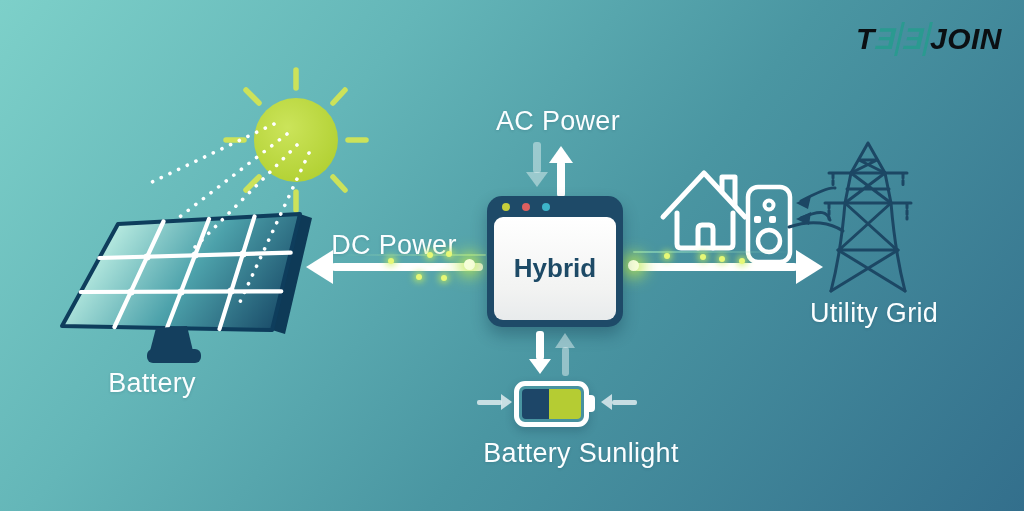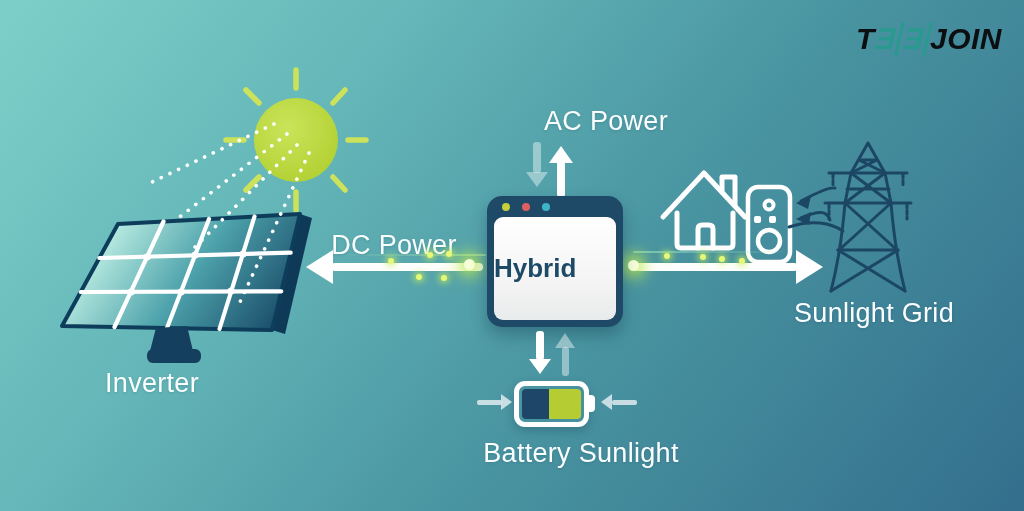--- a/index.html
+++ b/index.html
@@ -27,21 +27,21 @@
   .inverter{
     position:absolute; left:487px; top:196px; width:136px; height:131px;
     background:#1e4a68; border-radius:15px; box-shadow:0 8px 16px rgba(8,38,58,.30);
   }
   .inv-dots{position:absolute; left:15px; top:7px; display:flex; gap:12px;}
   .inv-dot{width:8px; height:8px; border-radius:50%;}
   .inv-dot.d1{background:#c6cf3b;} .inv-dot.d2{background:#de5f5f;} .inv-dot.d3{background:#3db4c9;}
   .inv-screen{
     position:absolute; left:7px; right:7px; top:21px; bottom:7px; border-radius:9px;
     background:linear-gradient(180deg,#ffffff 0%,#f2f3f2 70%,#e8ebec 100%);
-    display:flex; flex-direction:column; justify-content:center;
+    display:flex; flex-direction:column; align-items:center; justify-content:center;
     color:#1d4a66; font-weight:bold; font-size:26px; line-height:1.3;
   }
   
   .h-arrow{position:absolute; height:8px; background:#fff; border-radius:4px;}
   .h-arrow.to-left::before{
     content:""; position:absolute; left:-25px; top:-13px;
     border-top:17px solid transparent; border-bottom:17px solid transparent; border-right:27px solid #fff;
   }
   .h-arrow.to-right::before{
     content:""; position:absolute; right:-25px; top:-13px;
@@ -176,24 +176,24 @@
         <path d="M 796 203 L 811 196 L 808 209 Z"></path>
         <path d="M 796 219 L 811 212 L 809 225 Z"></path>
       </g>
     </g>
   </svg>
 
   <div class="logo">
     <span>T</span><span class="lg-e">Ǝ</span><span class="lg-e">Ǝ</span><span>JOIN</span>
   </div>
 
-  <div class="lbl" style="left:152px; top:368px;">Inverter</div>
+  <div class="lbl" style="left:152px; top:368px;">Battery</div>
   <div class="lbl" style="left:394px; top:230px;">DC Power</div>
-  <div class="lbl" style="left:606px; top:106px;text-align:right;">AC Power</div>
-  <div class="lbl" style="left:874px; top:298px;">Sunlight Grid</div>
+  <div class="lbl" style="left:558px; top:106px;text-align:right;">AC Power</div>
+  <div class="lbl" style="left:874px; top:298px;">Utility Grid</div>
   <div class="lbl" style="left:581px; top:438px;">Battery Sunlight</div>
 
   <div class="streak" style="left:340px; top:254px; width:146px; background:linear-gradient(90deg,rgba(190,245,170,0),rgba(190,245,170,.55));"></div>
   <div class="h-arrow to-left" style="left:331px; top:263px; width:152px;"></div>
   <div class="gdot big" style="left:464px; top:259px;"></div>
   <div class="gdot" style="left:388px; top:258px;"></div>
   <div class="gdot" style="left:427px; top:252px;"></div>
   <div class="gdot" style="left:446px; top:251px;"></div>
   <div class="gdot" style="left:416px; top:274px;"></div>
   <div class="gdot" style="left:441px; top:275px;"></div>

